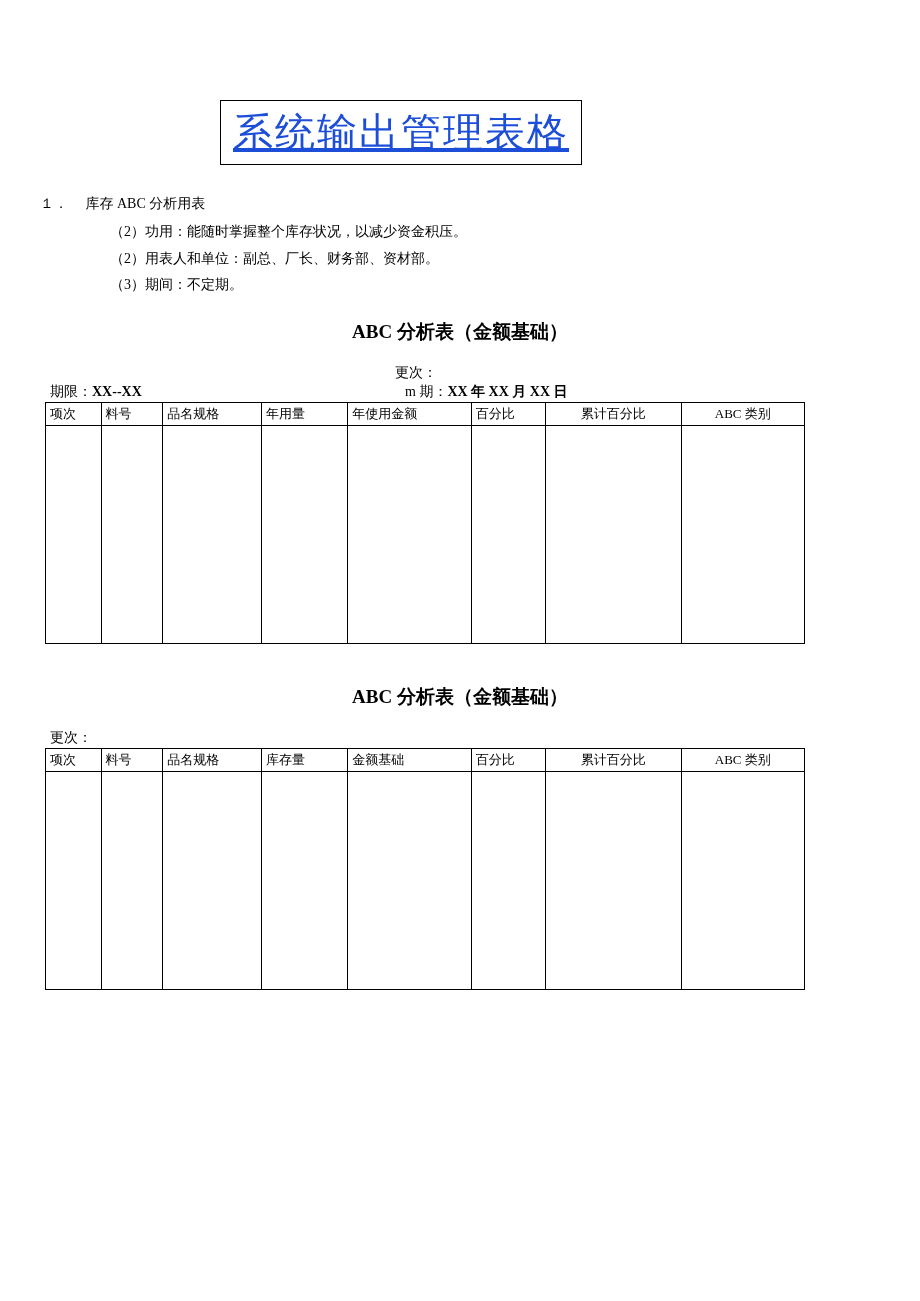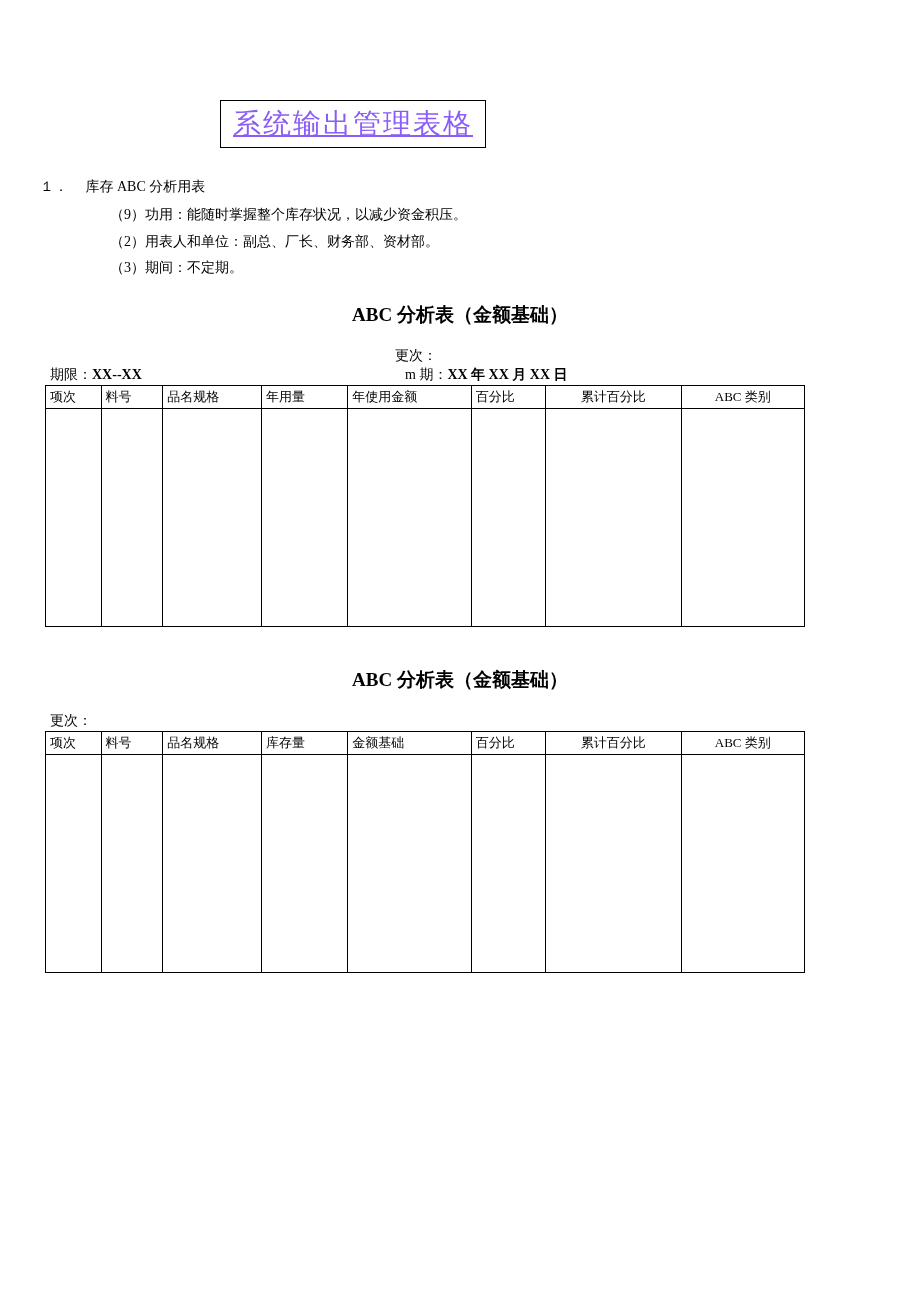--- a/index.html
+++ b/index.html
@@ -16,22 +16,22 @@
       padding: 100px 40px 40px 40px;
     }
     .title-box {
       display: inline-block;
       margin-left: 180px;
       border: 1px solid #000000;
       padding: 4px 12px;
       margin-bottom: 20px;
     }
     .title-text {
-      font-size: 28px;
-      color: #8b5cf6;
+      font-size: 40px;
+      color: #1d4ed8;
       text-decoration: underline;
       font-family: "SimSun", "宋体", serif;
       letter-spacing: 2px;
     }
     .section-num {
       margin-top: 10px;
       margin-bottom: 6px;
     }
     .section-num-text {
       font-size: 14px;
@@ -106,21 +106,21 @@
   <span class="title-text">系统输出管理表格</span>
 </div>
 
 <div class="section-num">
   <span class="section-num-text">１．</span>
   &nbsp;&nbsp;&nbsp;
   <span>库存 ABC 分析用表</span>
 </div>
 
 <div class="bullet-list">
-  <div>（9）功用：能随时掌握整个库存状况，以减少资金积压。</div>
+  <div>（2）功用：能随时掌握整个库存状况，以减少资金积压。</div>
   <div>（2）用表人和单位：副总、厂长、财务部、资材部。</div>
   <div>（3）期间：不定期。</div>
 </div>
 
 
 <div class="subtitle">ABC 分析表（金额基础）</div>
 
 <div class="meta-row">
   <div class="meta-left"></div>
   <div class="meta-right">更次：</div>

